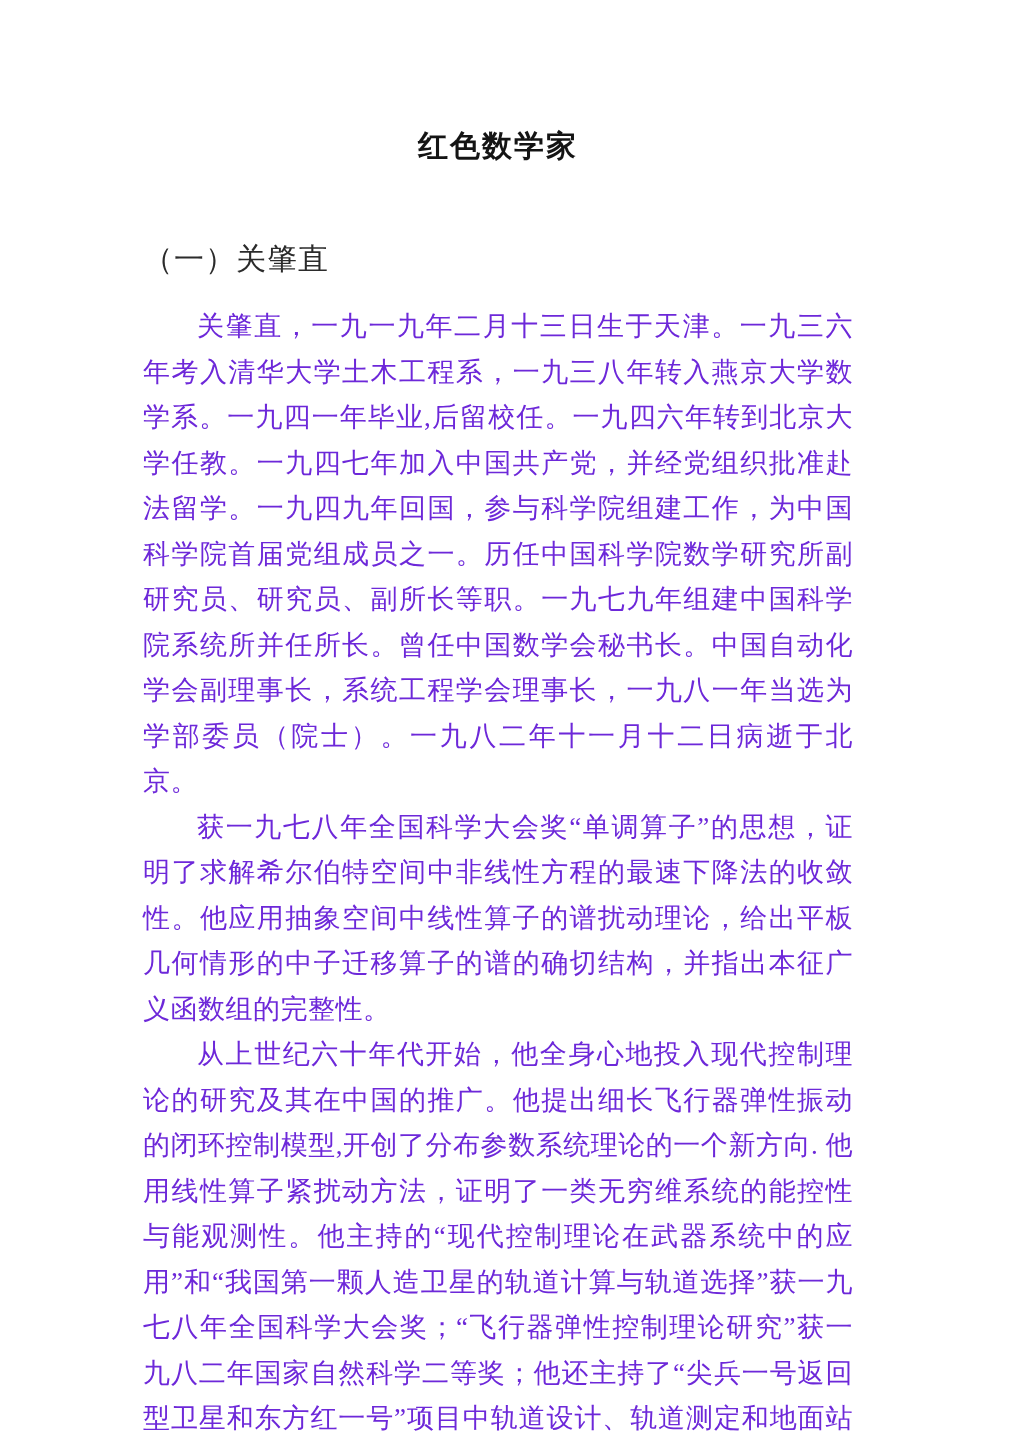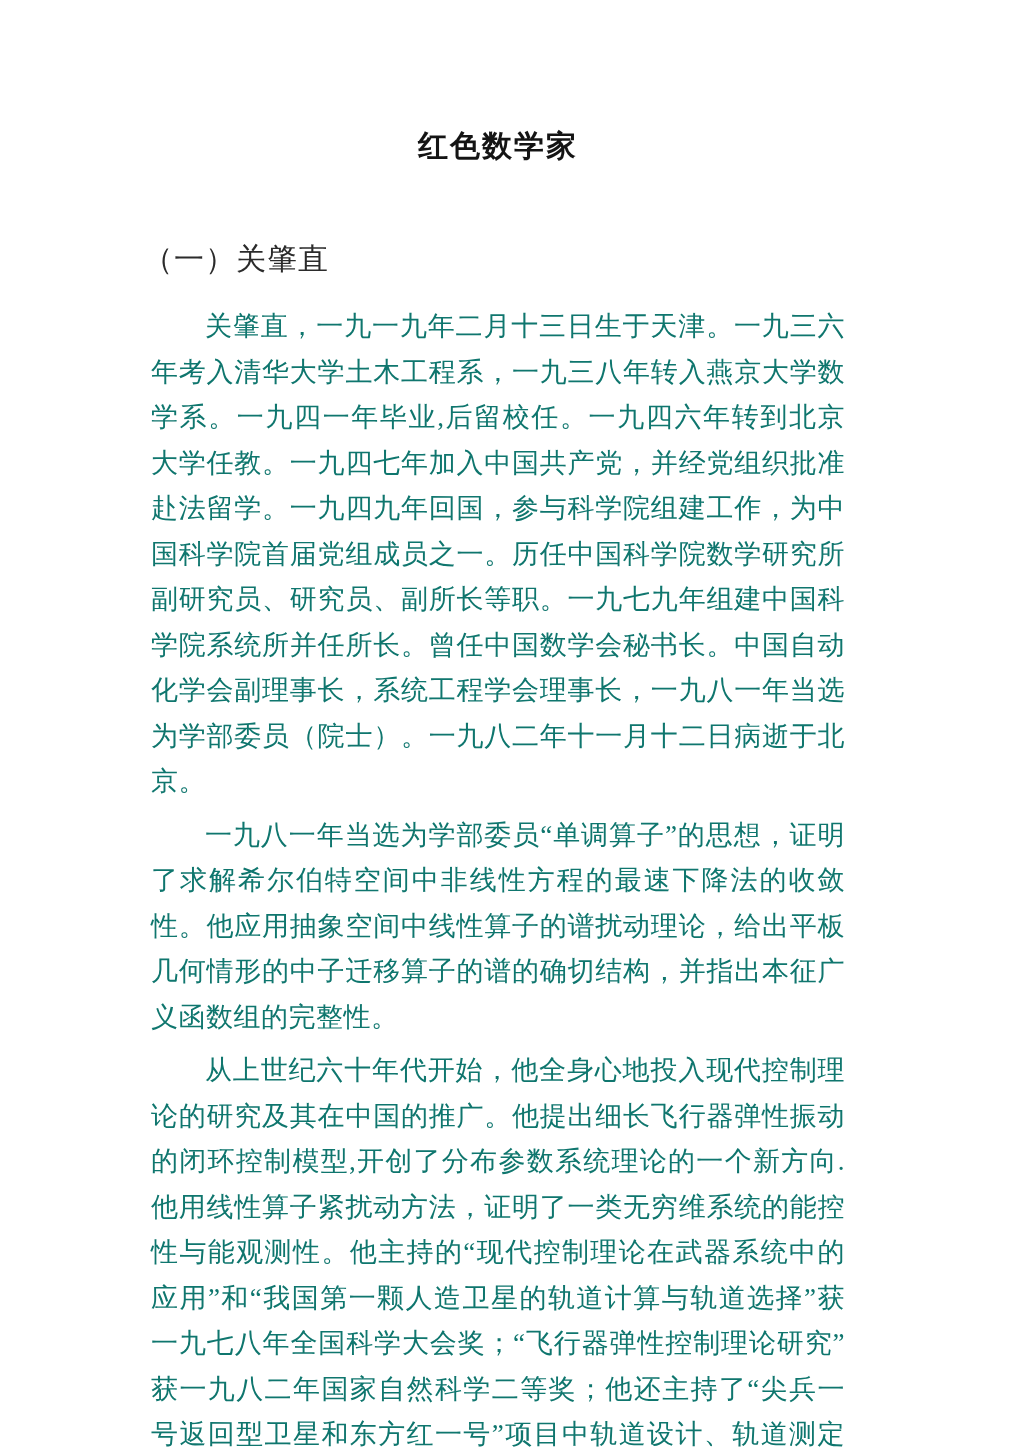--- a/index.html
+++ b/index.html
@@ -37,36 +37,36 @@
       font-size: 30px;
       font-weight: 400;
       color: #2b2b2b;
       line-height: 38px;
       letter-spacing: 1px;
     }
     .doc-body {
       margin-top: 26px;
     }
     .doc-body p {
-      margin: 8px;
+      margin: 0;
       font-size: 27px;
       line-height: 45.5px;
       text-align: justify;
       text-indent: 2em;
-      color: #0f766e;
+      color: #6d28d9;
       letter-spacing: 0.5px;
       word-break: break-all;
     }
   </style>
 </head>
 <body>
 
 <div class="page">
   <h1 class="doc-title">红色数学家</h1>
 
   <h2 class="section-heading">（一）关肇直</h2>
 
   <div class="doc-body">
     <p>关肇直，一九一九年二月十三日生于天津。一九三六年考入清华大学土木工程系，一九三八年转入燕京大学数学系。一九四一年毕业,后留校任。一九四六年转到北京大学任教。一九四七年加入中国共产党，并经党组织批准赴法留学。一九四九年回国，参与科学院组建工作，为中国科学院首届党组成员之一。历任中国科学院数学研究所副研究员、研究员、副所长等职。一九七九年组建中国科学院系统所并任所长。曾任中国数学会秘书长。中国自动化学会副理事长，系统工程学会理事长，一九八一年当选为学部委员（院士）。一九八二年十一月十二日病逝于北京。</p>
-    <p>一九八一年当选为学部委员“单调算子”的思想，证明了求解希尔伯特空间中非线性方程的最速下降法的收敛性。他应用抽象空间中线性算子的谱扰动理论，给出平板几何情形的中子迁移算子的谱的确切结构，并指出本征广义函数组的完整性。</p>
+    <p>获一九七八年全国科学大会奖“单调算子”的思想，证明了求解希尔伯特空间中非线性方程的最速下降法的收敛性。他应用抽象空间中线性算子的谱扰动理论，给出平板几何情形的中子迁移算子的谱的确切结构，并指出本征广义函数组的完整性。</p>
     <p>从上世纪六十年代开始，他全身心地投入现代控制理论的研究及其在中国的推广。他提出细长飞行器弹性振动的闭环控制模型,开创了分布参数系统理论的一个新方向. 他用线性算子紧扰动方法，证明了一类无穷维系统的能控性与能观测性。他主持的“现代控制理论在武器系统中的应用”和“我国第一颗人造卫星的轨道计算与轨道选择”获一九七八年全国科学大会奖；“飞行器弹性控制理论研究”获一九八二年国家自然科学二等奖；他还主持了“尖兵一号返回型卫星和东方红一号”项目中轨道设计、轨道测定和地面站配置等三个课题，该项目获一九八五年国家级科技进步特等奖，关肇直个人被授予“科技进步”金质奖章。</p>
   </div>
 </div>
 
 </body></html>

